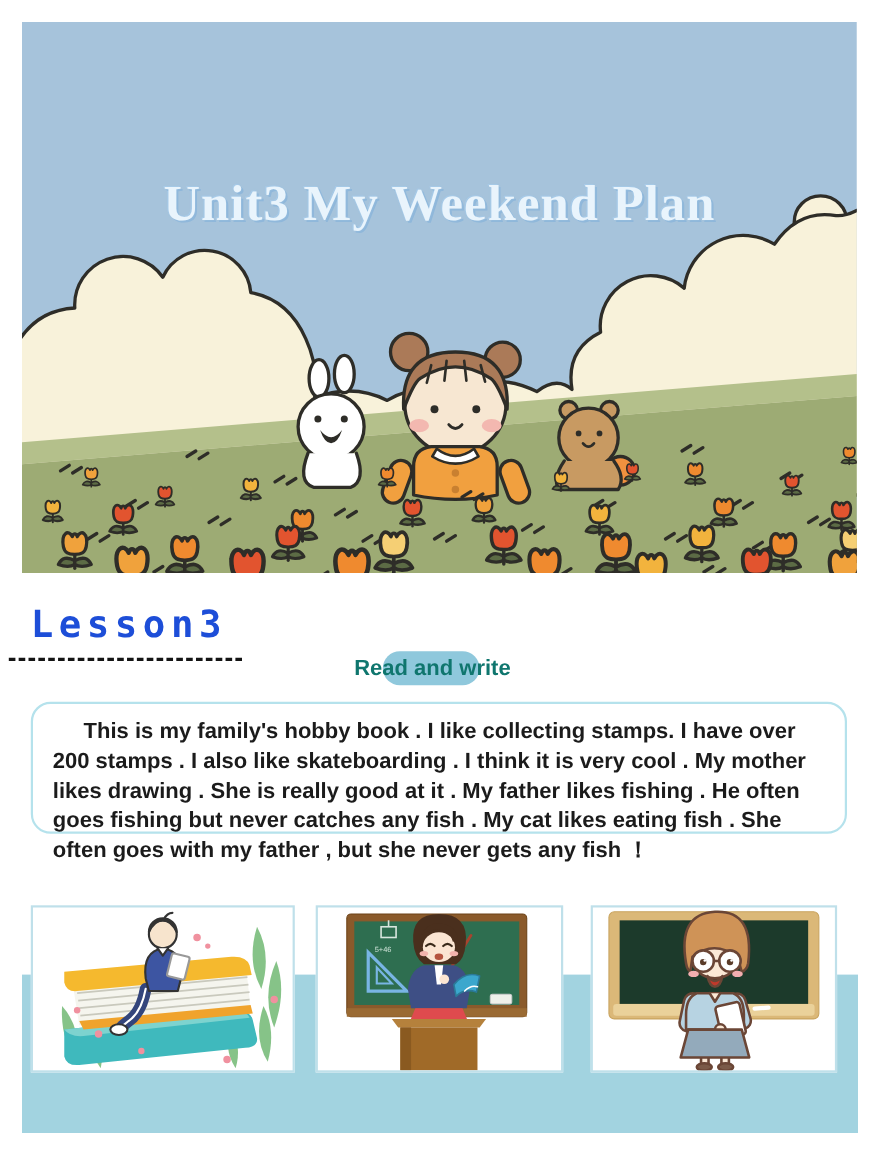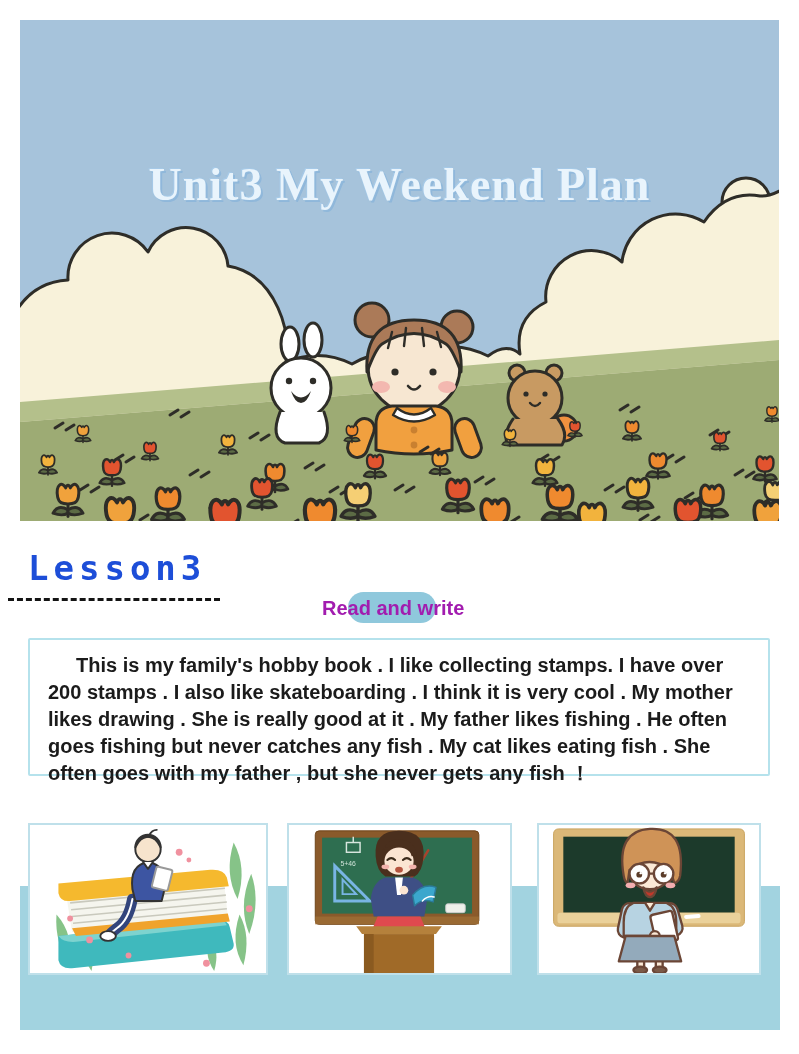--- a/index.html
+++ b/index.html
@@ -13,25 +13,25 @@
   
   .lesson{position:absolute;left:28px;top:548px;
     font-family:"DejaVu Sans Mono",monospace;font-weight:bold;font-size:34px;
     letter-spacing:5px;color:#1d4ed8;}
   .lesson-dash{position:absolute;left:8px;top:598px;width:212px;height:0;
     border-top:3px dashed #141414;}
   
   .readwrite{position:absolute;left:322px;top:595px;height:30px;}
   .readwrite .pill{position:absolute;left:26px;top:-3px;width:88px;height:31px;
     border-radius:16px;background:#8fc8dc;}
-  .readwrite .label{position:relative;font-size:20px;font-weight:bold;color:#a21caf;
+  .readwrite .label{position:relative;font-size:20px;font-weight:bold;color:#0f766e;
     line-height:26px;}
   
-  .passage{position:absolute;left:28px;top:638px;width:742px;height:138px;
-    box-sizing:border-box;border:2px solid #b5e2ec;border-radius:2px;background:#ffffff;
+  .passage{position:absolute;left:28px;top:638px;width:742px;height:120px;
+    box-sizing:border-box;border:2px solid #b5e2ec;border-radius:18px;background:#ffffff;
     padding:12px 14px 0 18px;}
   .passage p{margin:0;font-size:20px;line-height:27px;font-weight:bold;color:#1b1b1b;
     text-indent:28px;}
   
   .band{position:absolute;left:20px;top:886px;width:760px;height:144px;background:#a2d3e0;}
   .card{position:absolute;top:823px;height:152px;box-sizing:border-box;background:#ffffff;
     border:2px solid #bfe0ea;}
   .card svg{display:block;width:100%;height:100%;}
   #card1{left:28px;width:240px;}
   #card2{left:287px;width:225px;}

